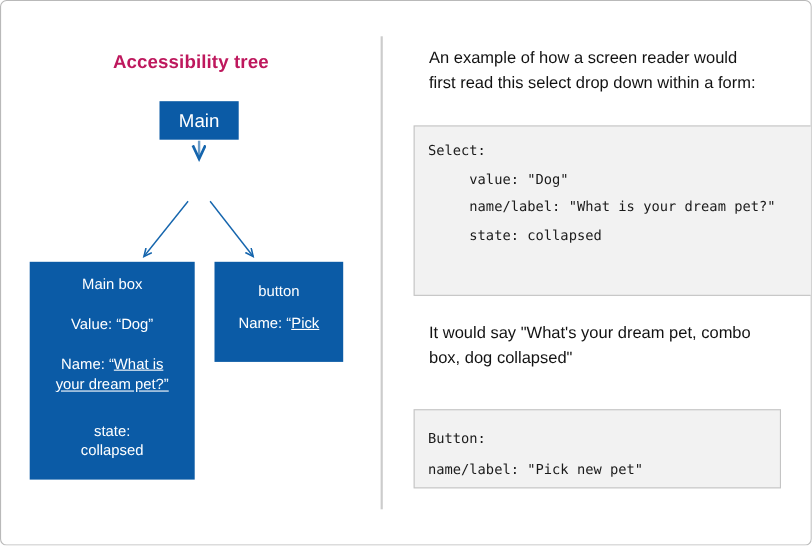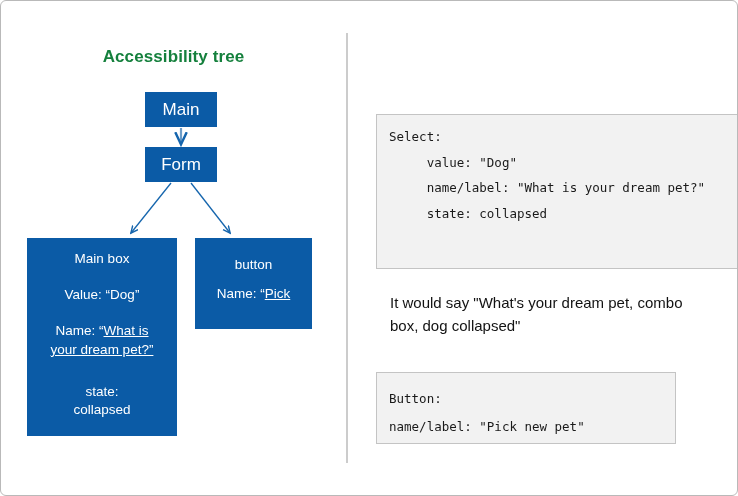--- a/index.html
+++ b/index.html
@@ -30,21 +30,21 @@
     height: 496px;
   }
   #tree-title {
     position: absolute;
     left: 0;
     top: 46px;
     width: 345px;
     text-align: center;
     font-size: 17px;
     font-weight: bold;
-    color: #15803d;
+    color: #be185d;
     letter-spacing: 0.1px;
   }
 
   .node {
     position: absolute;
     background: #0b5ba6;
     color: #ffffff;
     display: flex;
     flex-direction: column;
     align-items: center;
@@ -146,21 +146,21 @@
   }
   #code-select {
     left: 0px;
     top: 113px;
     width: 372px;
     height: 155px;
   }
   #code-button {
     left: 0px;
     top: 371px;
-    width: 300px;
+    width: 334px;
     height: 72px;
     line-height: 2.2;
     padding-top: 12px;
   }
 </style>
 </head>
 <body>
 
 <div id="page">
 
@@ -176,23 +176,20 @@
       </defs>
       <line x1="180" y1="127" x2="180" y2="143" stroke="#6d9dc8" stroke-width="2.2" marker-end="url(#arrowhead)"></line>
       <line x1="170" y1="182" x2="130" y2="232" stroke="#1565ad" stroke-width="1.3" marker-end="url(#arrowhead)"></line>
       <line x1="190" y1="182" x2="229" y2="232" stroke="#1565ad" stroke-width="1.3" marker-end="url(#arrowhead)"></line>
     </svg>
 
     <div class="node" id="node-main">
       <span class="node-line">Main</span>
     </div>
 
-    <div class="node" id="node-form">
-      <span class="node-line">Form</span>
-    </div>
 
     <div class="node" id="node-combobox">
       <span class="node-line">Main box</span>
       <span class="node-gap"></span>
       <span class="node-line">Value: “Dog”</span>
       <span class="node-gap"></span>
       <span class="node-line"><span>Name: “</span><span class="ul">What is</span></span>
       <span class="node-line ul">your dream pet?”</span>
       <span class="node-gap-lg"></span>
       <span class="node-line">state:</span>
@@ -204,20 +201,21 @@
       <span class="node-gap-sm"></span>
       <span class="node-line"><span>Name: “</span><span class="ul">Pick</span></span>
       <span class="node-gap"></span>
     </div>
   </div>
 
   <div id="divider"></div>
 
   <div id="right-panel">
 
+    <div class="prose" id="prose-1">An example of how a screen reader would first read this select drop down within a form:</div>
 
     <div class="codeblock" id="code-select">Select:
      value: "Dog"
      name/label: "What is your dream pet?"
      state: collapsed</div>
 
     <div class="prose" id="prose-2">It would say "What's your dream pet, combo box, dog collapsed"</div>
 
     <div class="codeblock" id="code-button">Button:
 name/label: "Pick new pet"</div>

